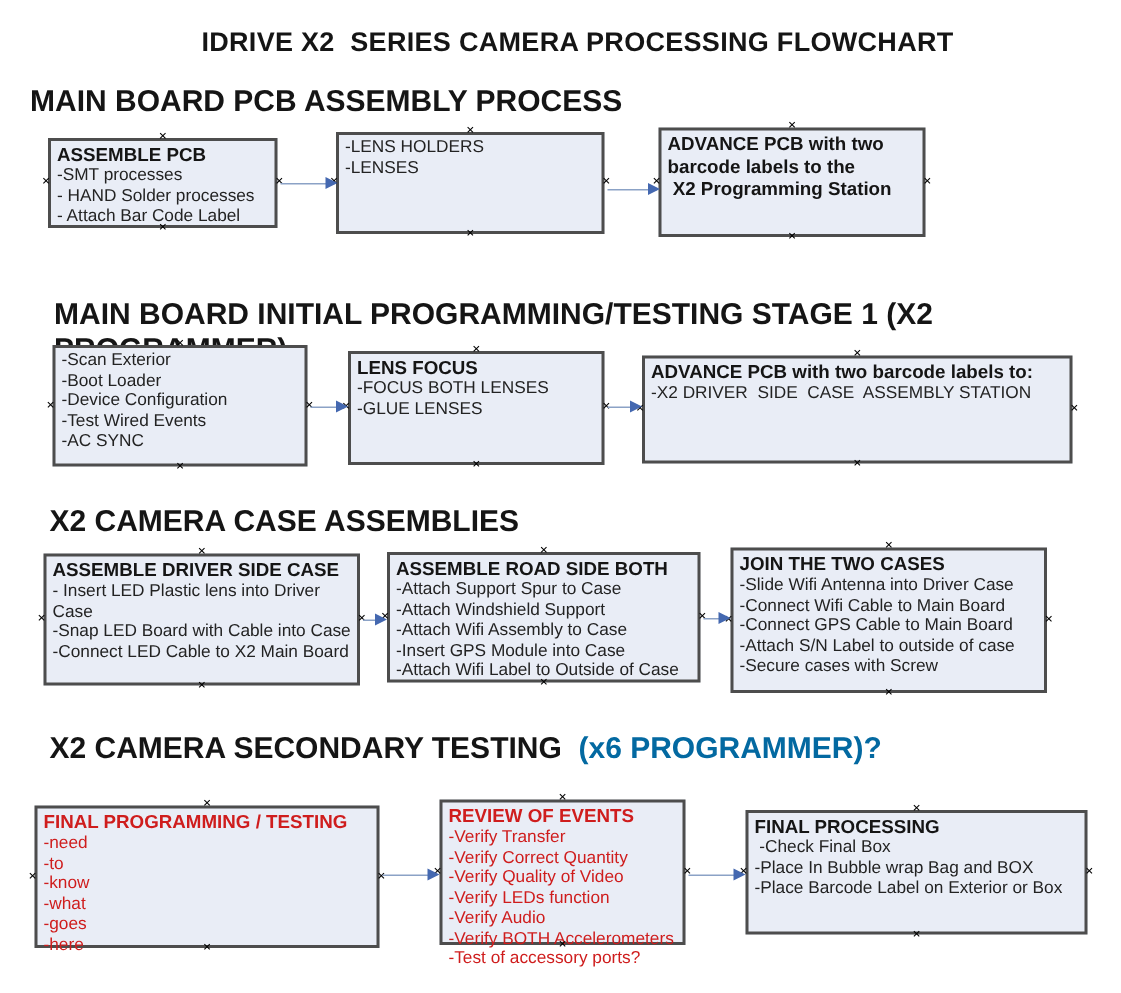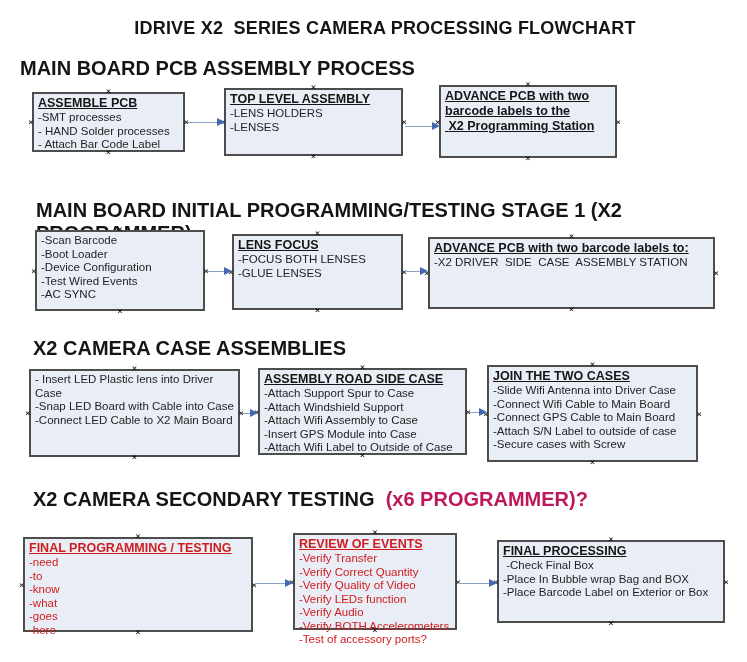--- a/index.html
+++ b/index.html
@@ -1,24 +1,24 @@
 <!DOCTYPE html>
 <html><head>
 <meta charset="utf-8">
 <style>
   html,body{margin:0;padding:0;background:#fff;}
   .page{position:relative;width:747px;height:662px;background:#ffffff;
         font-family:"Liberation Sans",sans-serif;color:#111;overflow:hidden;}
   .title{position:absolute;top:18px;left:0;width:730px;text-align:center;
          font-size:18px;font-weight:bold;letter-spacing:.2px;white-space:pre-wrap;color:#151515;margin:0;padding-left:20px;}
   .sec{position:absolute;font-size:20px;font-weight:bold;white-space:pre-wrap;color:#151515;margin:0;}
-  .sec .red{color:#be185d;}
+  .sec .red{color:#0369a1;}
   .flowbox{position:absolute;background:#e9edf6;border:2px solid #4d4d4d;
            box-sizing:border-box;padding:2px 4px 0 4px;}
-  .bt{font-size:12.5px;font-weight:bold;line-height:15px;white-space:pre-wrap;color:#151515;text-decoration:underline;}
+  .bt{font-size:12.5px;font-weight:bold;line-height:15px;white-space:pre-wrap;color:#151515;}
   .bl > div{font-size:11.5px;line-height:13.5px;white-space:pre-wrap;color:#232323;}
   .red-box .bt, .red-box .bl > div{color:#cf1d1d;}
   .handle{position:absolute;font-size:9px;line-height:7px;color:#000;
           font-family:"DejaVu Sans Mono",monospace;pointer-events:none;}
   .h-t{top:-6px;left:50%;transform:translateX(-50%);}
   .h-b{bottom:-6px;left:50%;transform:translateX(-50%);}
   .h-l{left:-6px;top:50%;transform:translateY(-50%);}
   .h-r{right:-6px;top:50%;transform:translateY(-50%);}
   .arrow{position:absolute;height:1px;background:#8ba2c6;}
   .arrow .head{position:absolute;right:-2px;top:-4px;width:0;height:0;
@@ -40,21 +40,20 @@
         <div>-SMT processes</div>
         <div>- HAND Solder processes</div>
         <div>- Attach Bar Code Label</div>
       </div>
   <span class="handle h-t">×</span>
       <span class="handle h-b">×</span>
       <span class="handle h-l">×</span>
       <span class="handle h-r">×</span>
     </div>
   <div class="flowbox" style="left:224px;top:88px;width:179px;height:68px">
-    <div class="bt">TOP LEVEL ASSEMBLY</div>
     <div class="bl">
         <div>-LENS HOLDERS</div>
         <div>-LENSES</div>
       </div>
   <span class="handle h-t">×</span>
       <span class="handle h-b">×</span>
       <span class="handle h-l">×</span>
       <span class="handle h-r">×</span>
     </div>
   <div class="flowbox" style="left:439px;top:85px;width:178px;height:73px">
@@ -71,21 +70,21 @@
       <span class="head"></span>
     </div>
   <div class="arrow" style="left:405px;top:126px;width:33px">
       <span class="head"></span>
     </div>
 
   <h2 class="sec" style="left:36px;top:199px"><span>MAIN BOARD INITIAL PROGRAMMING/TESTING STAGE 1 (X2 PROGRAMMER)</span><span class="red"></span></h2>
 
   <div class="flowbox" style="left:35px;top:230px;width:170px;height:81px">
     <div class="bl">
-        <div>-Scan Barcode</div>
+        <div>-Scan Exterior</div>
         <div>-Boot Loader</div>
         <div>-Device Configuration</div>
         <div>-Test Wired Events</div>
         <div>-AC SYNC</div>
       </div>
   <span class="handle h-t">×</span>
       <span class="handle h-b">×</span>
       <span class="handle h-l">×</span>
       <span class="handle h-r">×</span>
     </div>
@@ -113,32 +112,33 @@
   <div class="arrow" style="left:207px;top:271px;width:23px">
       <span class="head"></span>
     </div>
   <div class="arrow" style="left:405px;top:271px;width:21px">
       <span class="head"></span>
     </div>
 
   <h2 class="sec" style="left:33px;top:337px"><span>X2 CAMERA CASE ASSEMBLIES</span><span class="red"></span></h2>
 
   <div class="flowbox" style="left:29px;top:369px;width:211px;height:88px">
+    <div class="bt">ASSEMBLE DRIVER SIDE CASE</div>
     <div class="bl">
         <div>- Insert LED Plastic lens into Driver Case</div>
         <div>-Snap LED Board with Cable into Case</div>
         <div>-Connect LED Cable to X2 Main Board</div>
       </div>
   <span class="handle h-t">×</span>
       <span class="handle h-b">×</span>
       <span class="handle h-l">×</span>
       <span class="handle h-r">×</span>
     </div>
   <div class="flowbox" style="left:258px;top:368px;width:209px;height:87px">
-    <div class="bt">ASSEMBLY ROAD SIDE CASE</div>
+    <div class="bt">ASSEMBLE ROAD SIDE BOTH</div>
     <div class="bl">
         <div>-Attach Support Spur to Case</div>
         <div>-Attach Windshield Support</div>
         <div>-Attach Wifi Assembly to Case</div>
         <div>-Insert GPS Module into Case</div>
         <div>-Attach Wifi Label to Outside of Case</div>
       </div>
   <span class="handle h-t">×</span>
       <span class="handle h-b">×</span>
       <span class="handle h-l">×</span>

